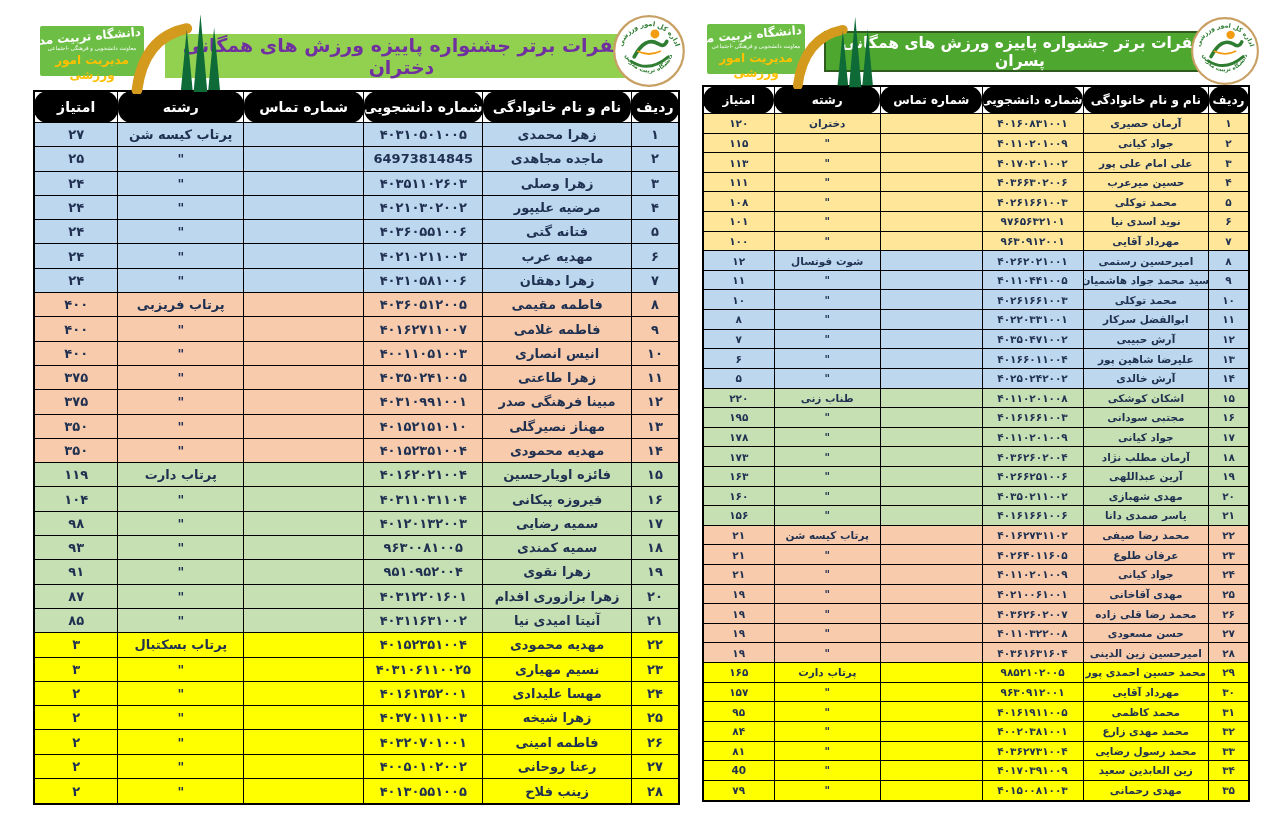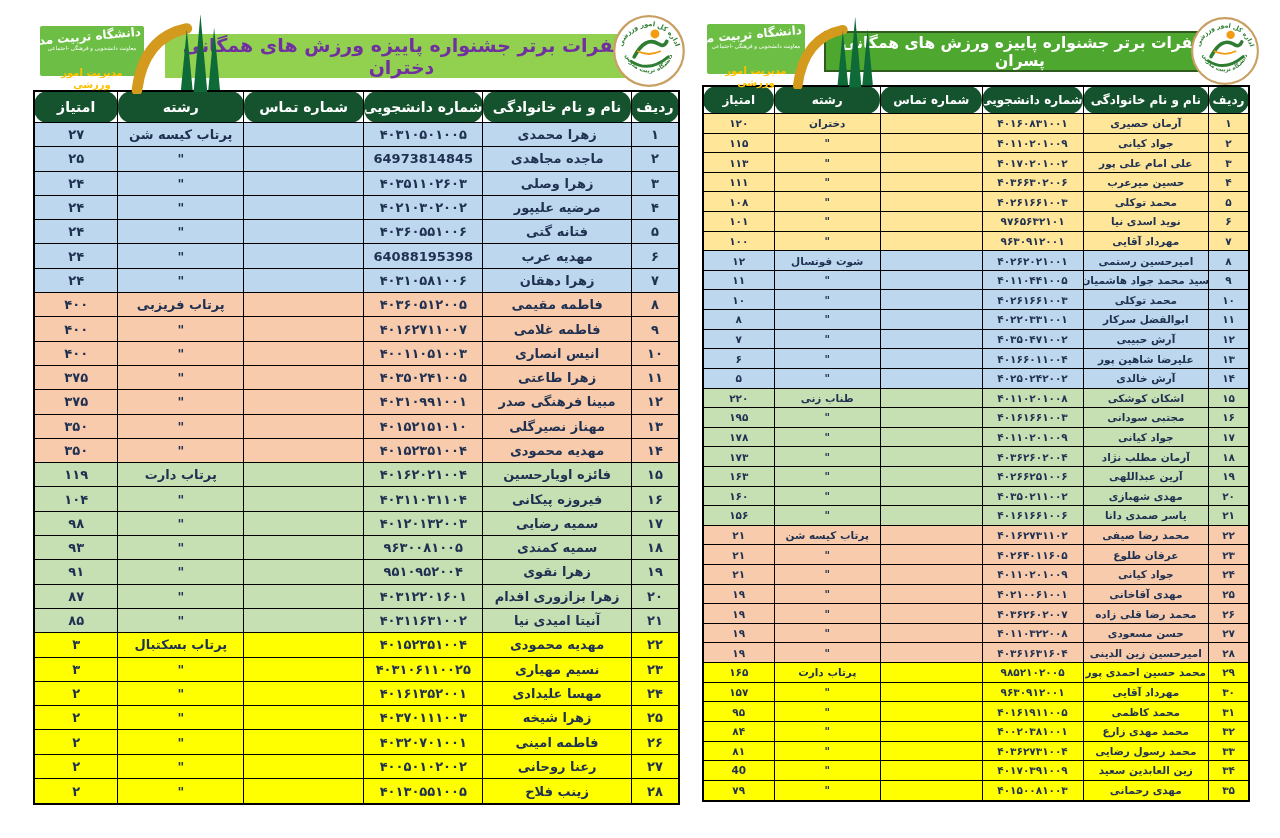--- a/index.html
+++ b/index.html
@@ -16,21 +16,21 @@
   #panel-right .hdr{height:77px;}
 
   .orgbox{
     position:absolute;background:#6CBE45;color:#ffffff;text-align:center;
     border-radius:2px;padding:3px 3px 2px;box-sizing:border-box;z-index:2;line-height:1.25;
   }
   #panel-left .orgbox{left:7px;top:18px;width:104px;height:50px;}
   #panel-right .orgbox{left:5px;top:16px;width:98px;height:50px;}
   .org-uni{font-size:12px;font-weight:bold;transform:rotate(-5deg);white-space:nowrap;}
   .org-dept{font-size:5.5px;white-space:nowrap;margin-top:1px;}
-  .org-office{font-size:10px;font-weight:bold;color:#FFC000;margin-top:15px;}
+  .org-office{font-size:12px;font-weight:bold;color:#FFC000;margin-top:1px;}
 
   .arch{position:absolute;z-index:3;}
   #panel-left .arch{left:98px;top:2px;width:92px;height:84px;}
   #panel-right .arch{left:90px;top:5px;width:84px;height:76px;}
   .arch svg{width:100%;height:100%;display:block;}
 
   .titlebar{
     position:absolute;display:flex;align-items:center;justify-content:center;
     font-weight:bold;z-index:1;box-sizing:border-box;text-align:center;
   }
@@ -45,21 +45,21 @@
   table{
     width:100%;border-collapse:collapse;table-layout:fixed;background:#fff;
     border:2px solid #000;
   }
   #panel-left table{height:715px;}
   #panel-right table{height:717px;}
   th,td{
     border:1px solid #000;font-weight:bold;text-align:center;vertical-align:middle;
     padding:0;overflow:hidden;white-space:nowrap;
   }
-  thead th{background:#14532d;color:#ffffff;border-radius:14px;}
+  thead th{background:#000000;color:#ffffff;border-radius:14px;}
   #panel-left thead th{height:30px;font-size:14px;}
   #panel-right thead th{height:26px;font-size:12px;}
   tbody td{color:#1F3050;}
   #panel-left tbody td{font-size:13px;}
   #panel-right tbody td{font-size:10.5px;}
 </style>
 </head>
 <body>
 
 <section class="panel" id="panel-left" dir="rtl">
@@ -157,21 +157,21 @@
           <td>۵</td>
           <td>فتانه گتی</td>
           <td>۴۰۳۶۰۵۵۱۰۰۶</td>
           <td></td>
           <td>"</td>
           <td>۲۴</td>
         </tr>
         <tr style="background: rgb(189, 215, 238);">
           <td>۶</td>
           <td>مهدیه عرب</td>
-          <td>64088195398</td>
+          <td>۴۰۲۱۰۲۱۱۰۰۳</td>
           <td></td>
           <td>"</td>
           <td>۲۴</td>
         </tr>
         <tr style="background: rgb(189, 215, 238);">
           <td>۷</td>
           <td>زهرا دهقان</td>
           <td>۴۰۳۱۰۵۸۱۰۰۶</td>
           <td></td>
           <td>"</td>

